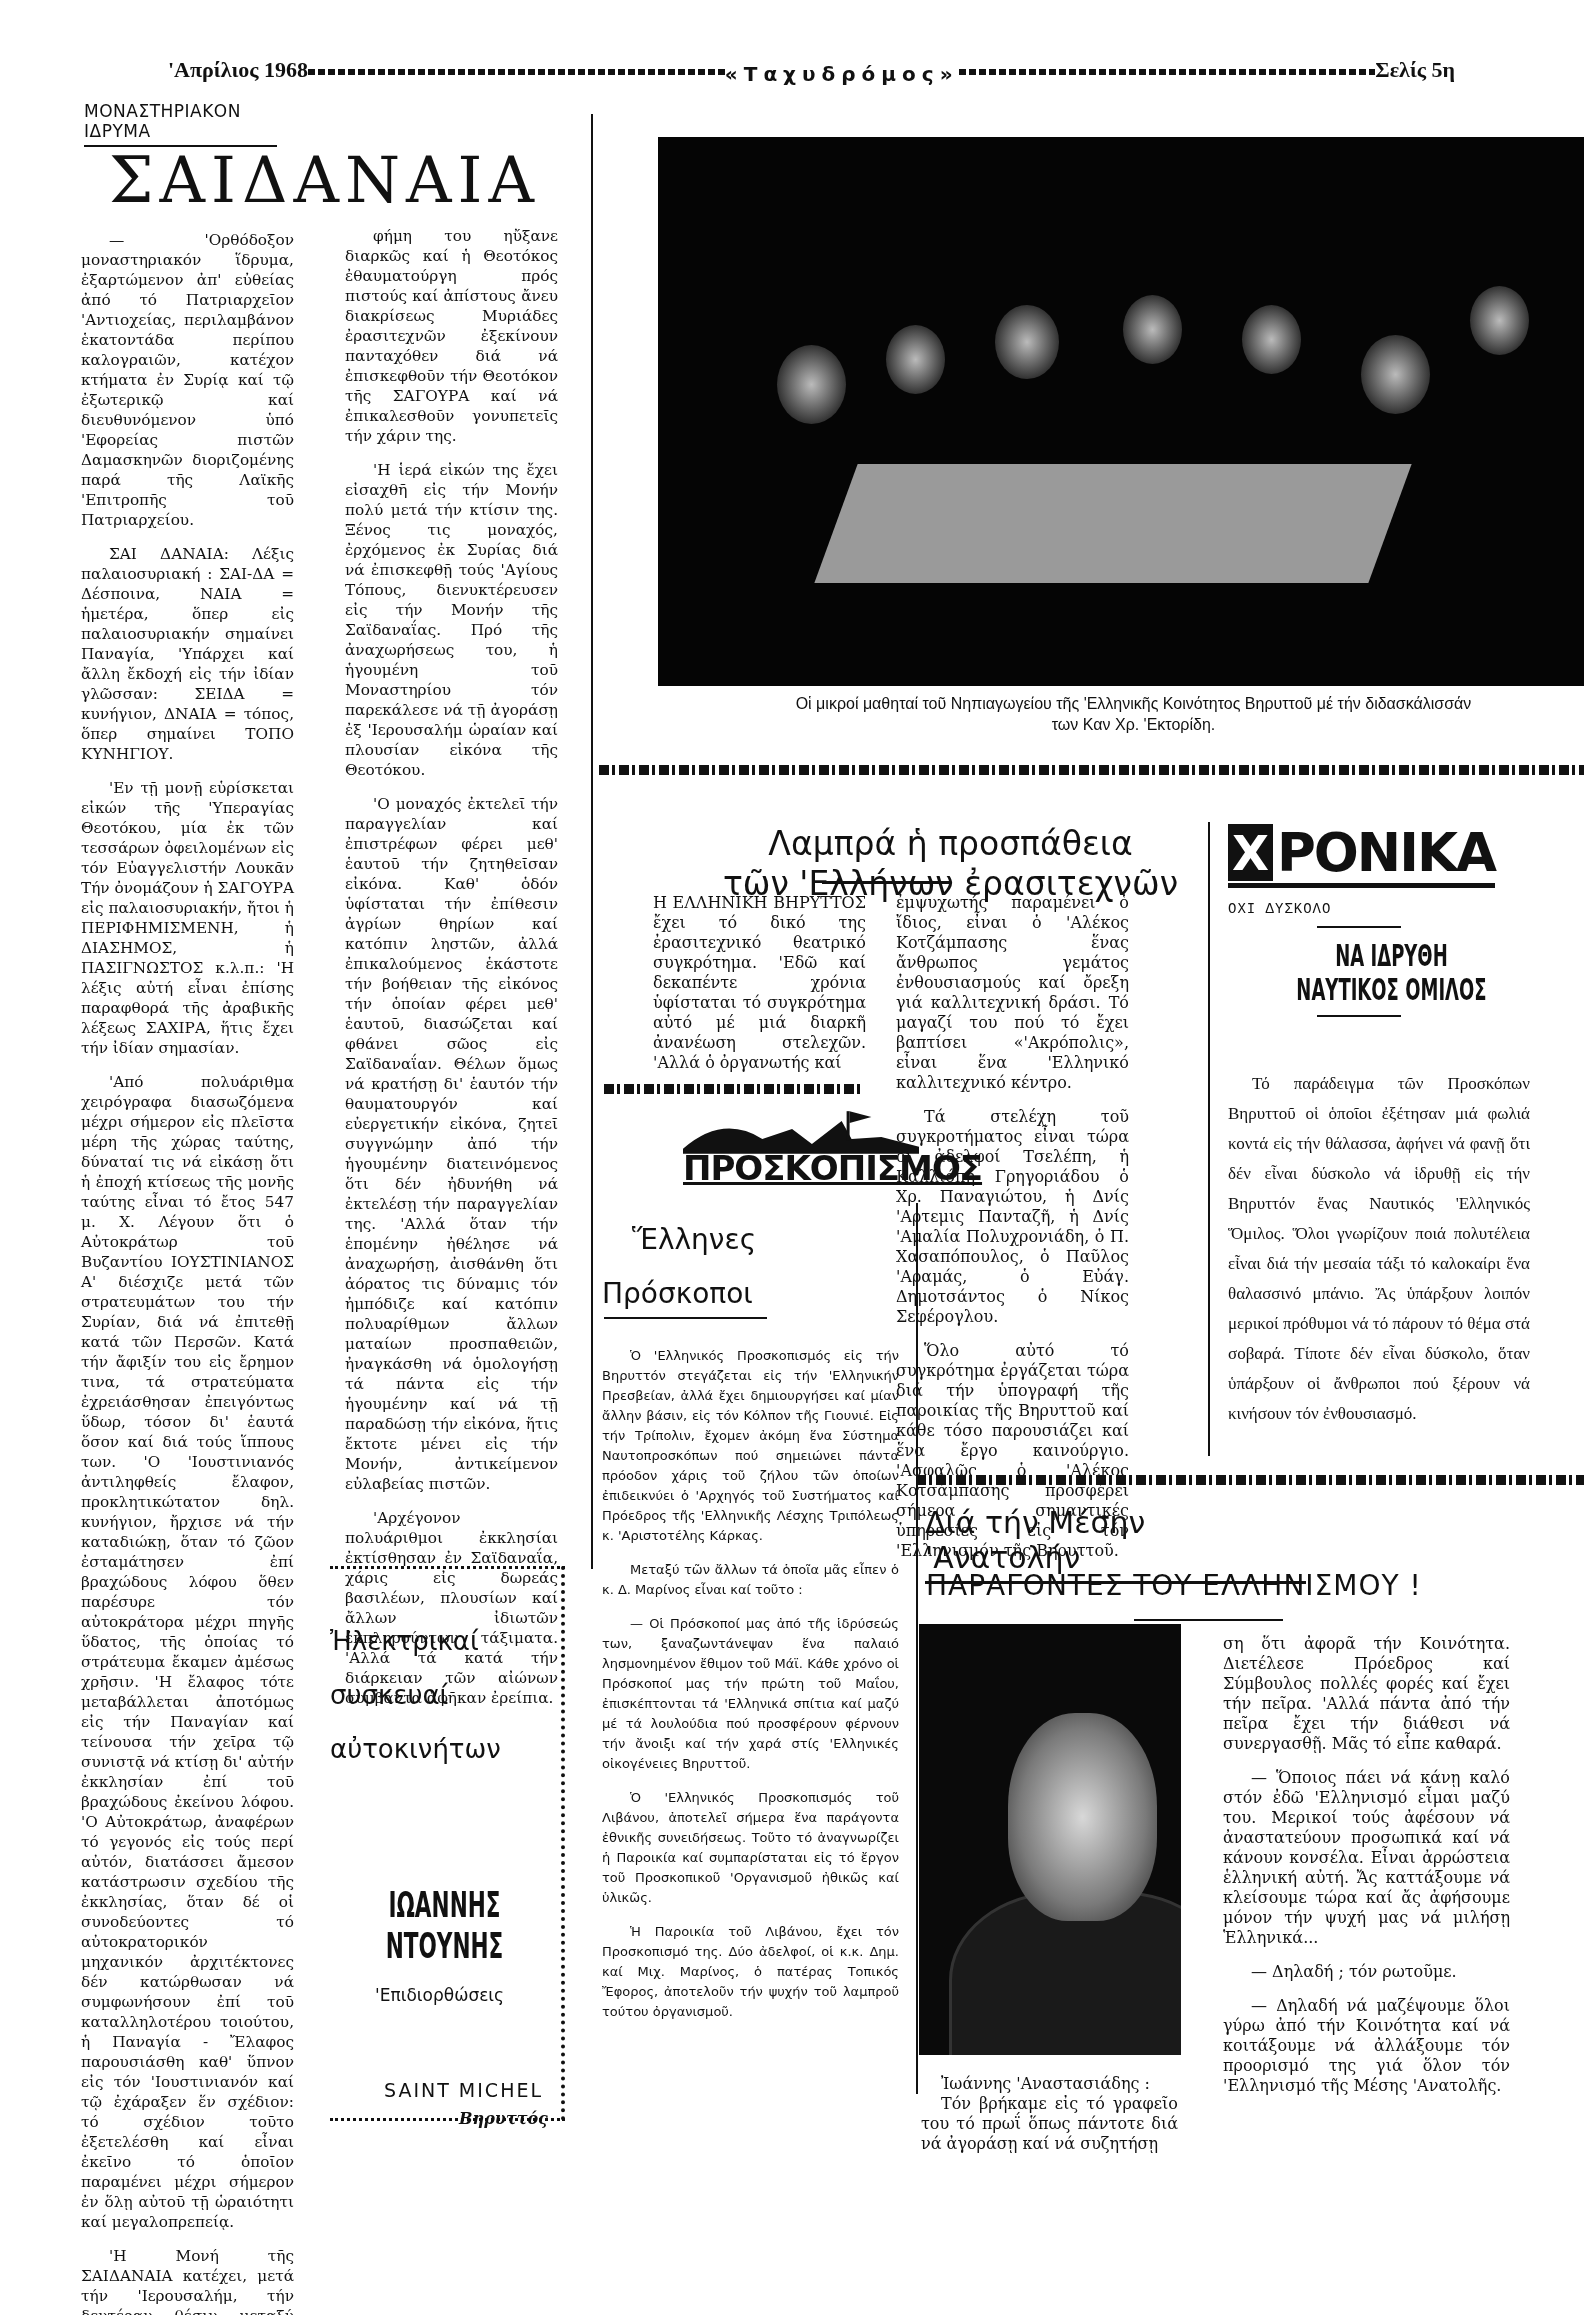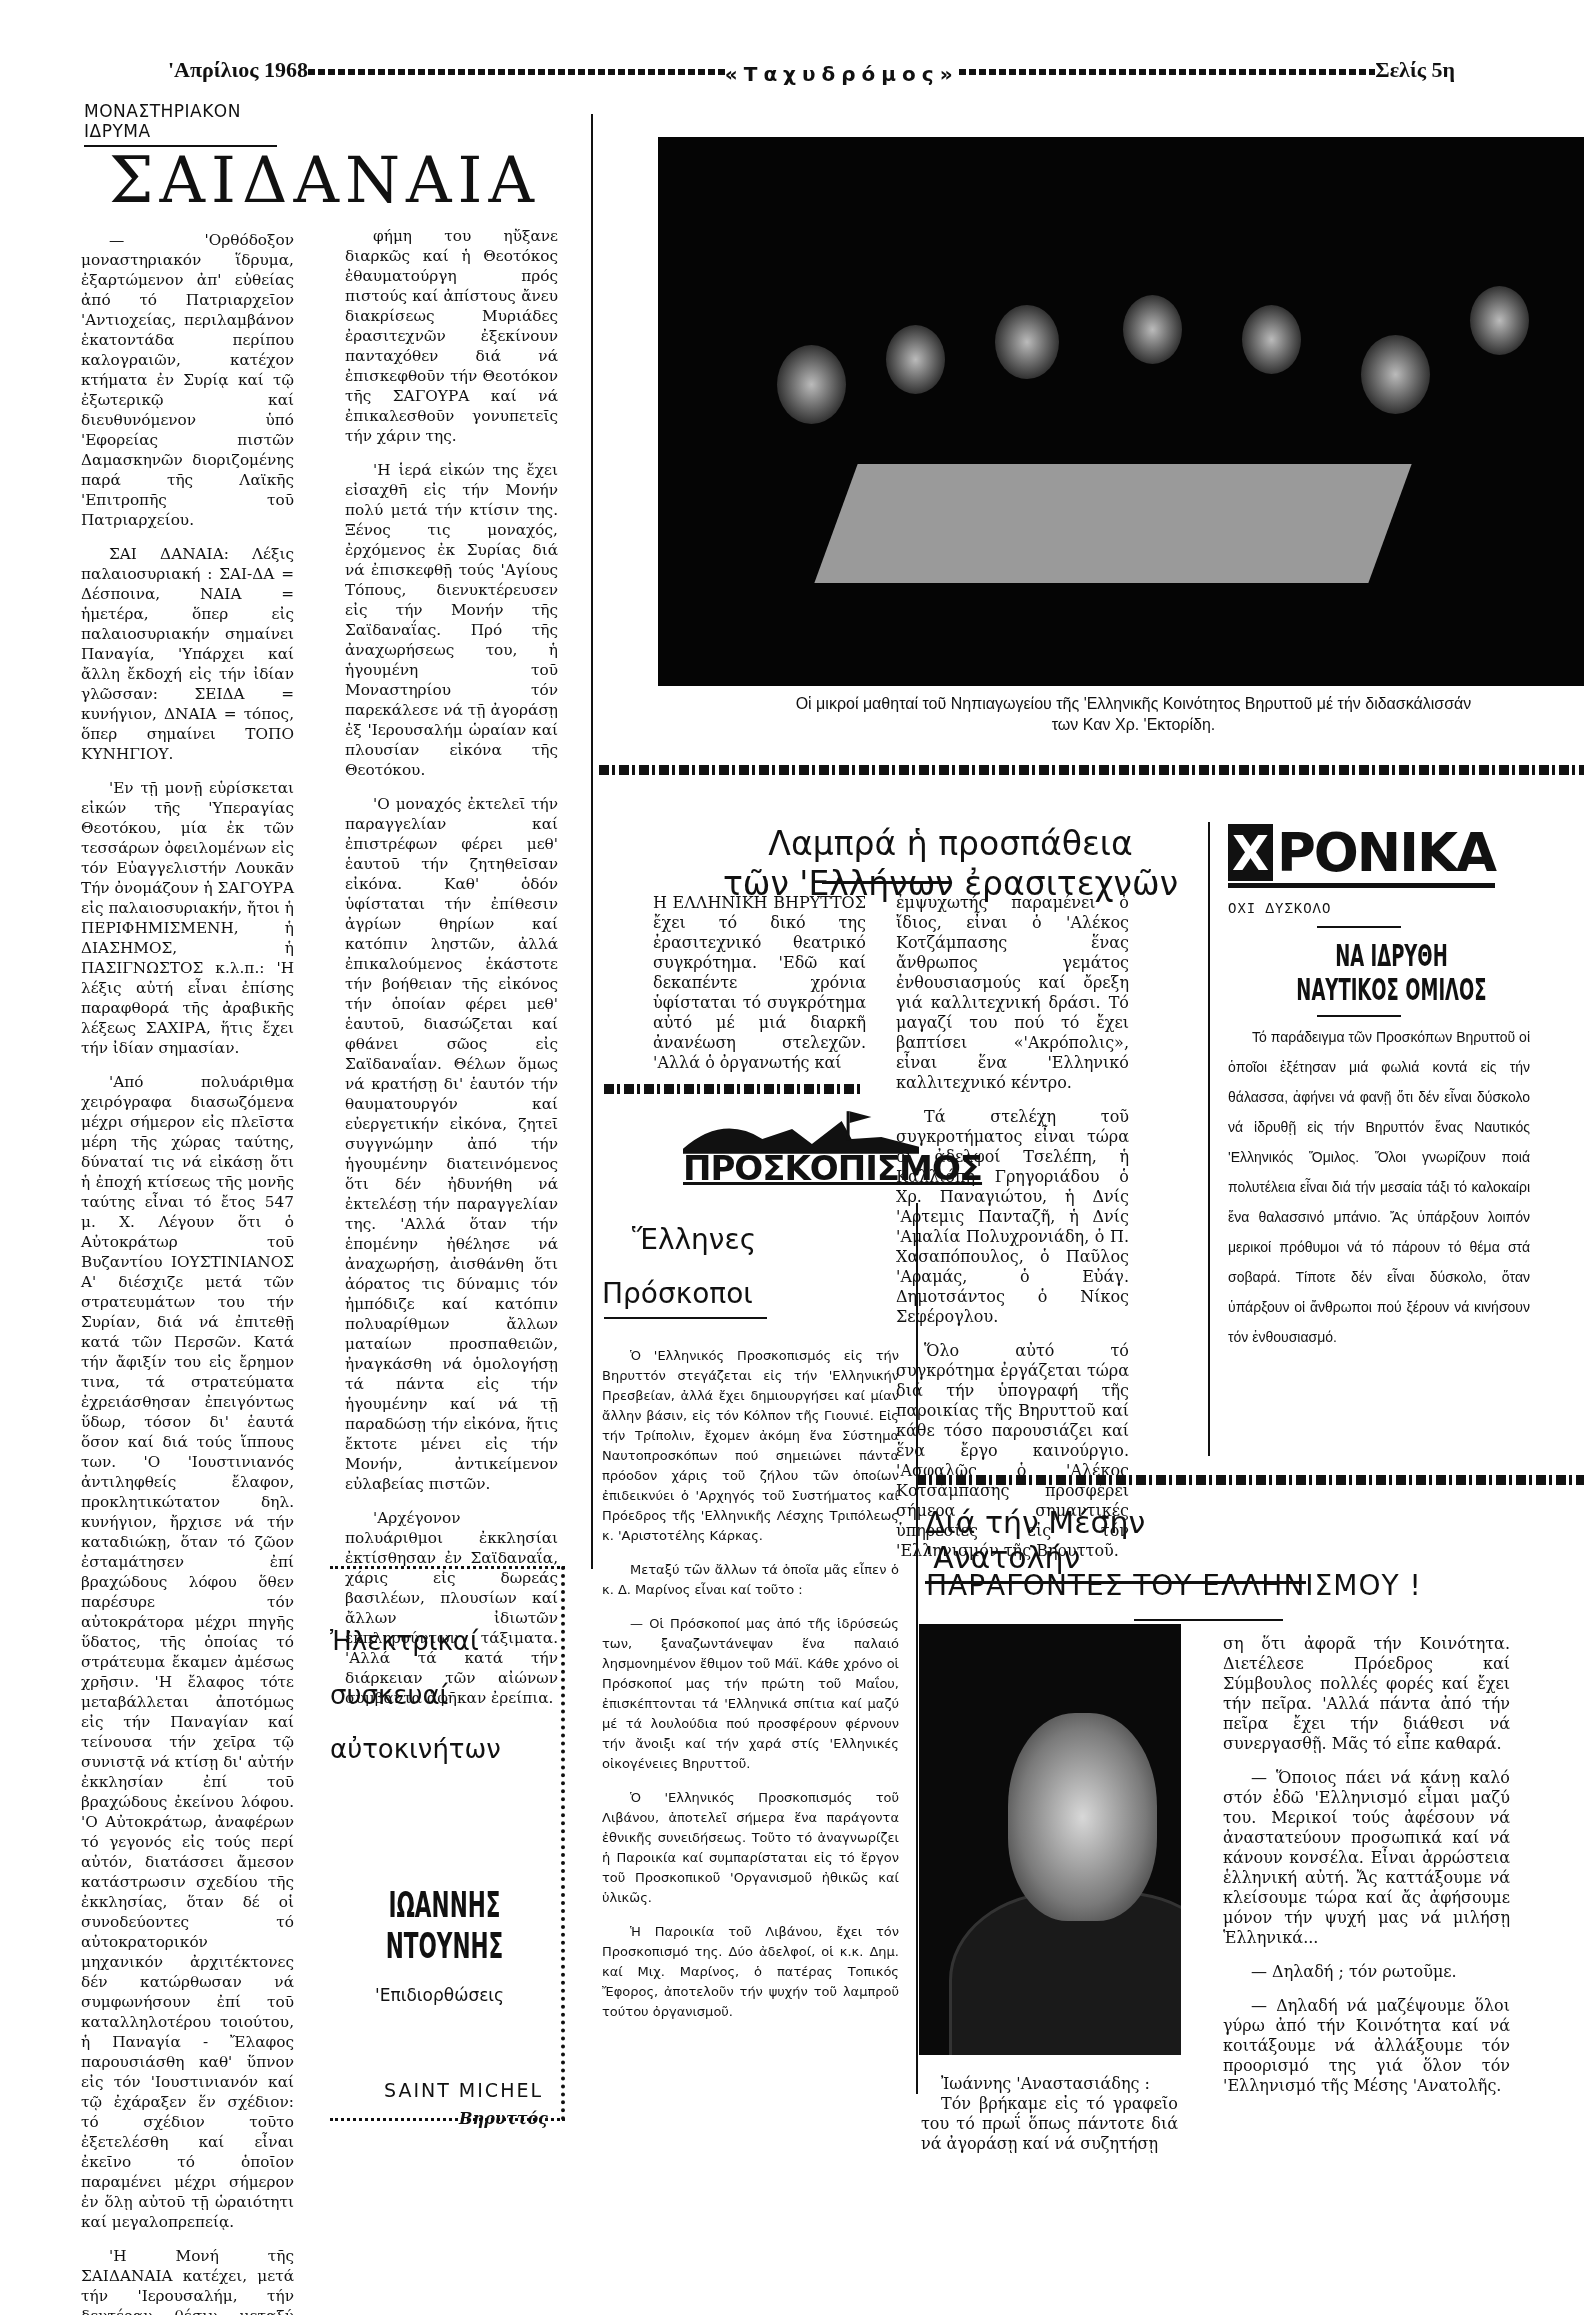--- a/index.html
+++ b/index.html
@@ -15,21 +15,21 @@
   .vrule { background:#111; width:2px; }
   .photo { background:#050505; }
   .photo .glow { position:absolute; border-radius:50%; background:radial-gradient(#bbb,#333 70%,transparent); }
   .caption { left:683px; top:693px; width:901px; text-align:center; font-family:"Liberation Sans", sans-serif; font-size:16px; line-height:21px; }
   .dash-rule { height:10px; background:repeating-linear-gradient(90deg,#111 0 10px,#fff 10px 13px,#111 13px 16px,#fff 16px 20px); }
   .headline { font-family:"DejaVu Sans", sans-serif; font-size:33px; text-align:center; line-height:40px; }
   .xronika { left:1228px; top:822px; width:267px; height:61px; border-bottom:5px solid #111; display:flex; align-items:center; }
   .xronika .xbox { width:57px; height:57px; background:#111; color:#fff; font-family:"DejaVu Sans", sans-serif; font-weight:bold; font-size:48px; display:flex; align-items:center; justify-content:center; }
   .xronika .xword { font-family:"DejaVu Sans", sans-serif; font-weight:bold; font-size:53px; letter-spacing:-2px; margin-left:4px; }
   .cond { font-family:"DejaVu Sans", sans-serif; font-weight:bold; transform:scaleX(0.6); transform-origin:center; display:block; text-align:center; }
-  .sans-body { font-family:Liberation Sans, sans-serif; font-size:14px; line-height:30px; }
+  .sans-body { font-family:Liberation Serif, serif; font-size:17px; line-height:30px;margin-top:47px; }
   .prosko-banner { left:683px; top:1109px; width:236px; height:79px; }
   .prosko-banner .word { position:absolute; bottom:0; left:0; width:236px; font-family:"DejaVu Sans", sans-serif; font-weight:bold; font-size:34px; letter-spacing:-1px; text-align:center;text-decoration:underline; }
   .ad { left:330px; top:1566px; width:231px; height:549px; border-right:4px dotted #111; border-top:3px dotted #111; border-bottom:3px dotted #111; }
   .portrait { left:916px; top:1599px; width:337px; height:475px; background:#0a0a0a; overflow:hidden; }
   .portrait .face { position:absolute; left:89px; top:89px; width:149px; height:208px; background:radial-gradient(#d8d8d8,#7a7a7a 60%,#222); border-radius:45% 45% 40% 40%; }
   .portrait .suit { position:absolute; left:30px; top:267px; width:277px; height:218px; background:#1a1a1a; border-radius:40% 40% 0 0; border:3px solid #333; }
   .sect-head { font-family:"DejaVu Sans", sans-serif; font-size:30px;margin-left:14px; }
 </style>
 </head>
 <body>

